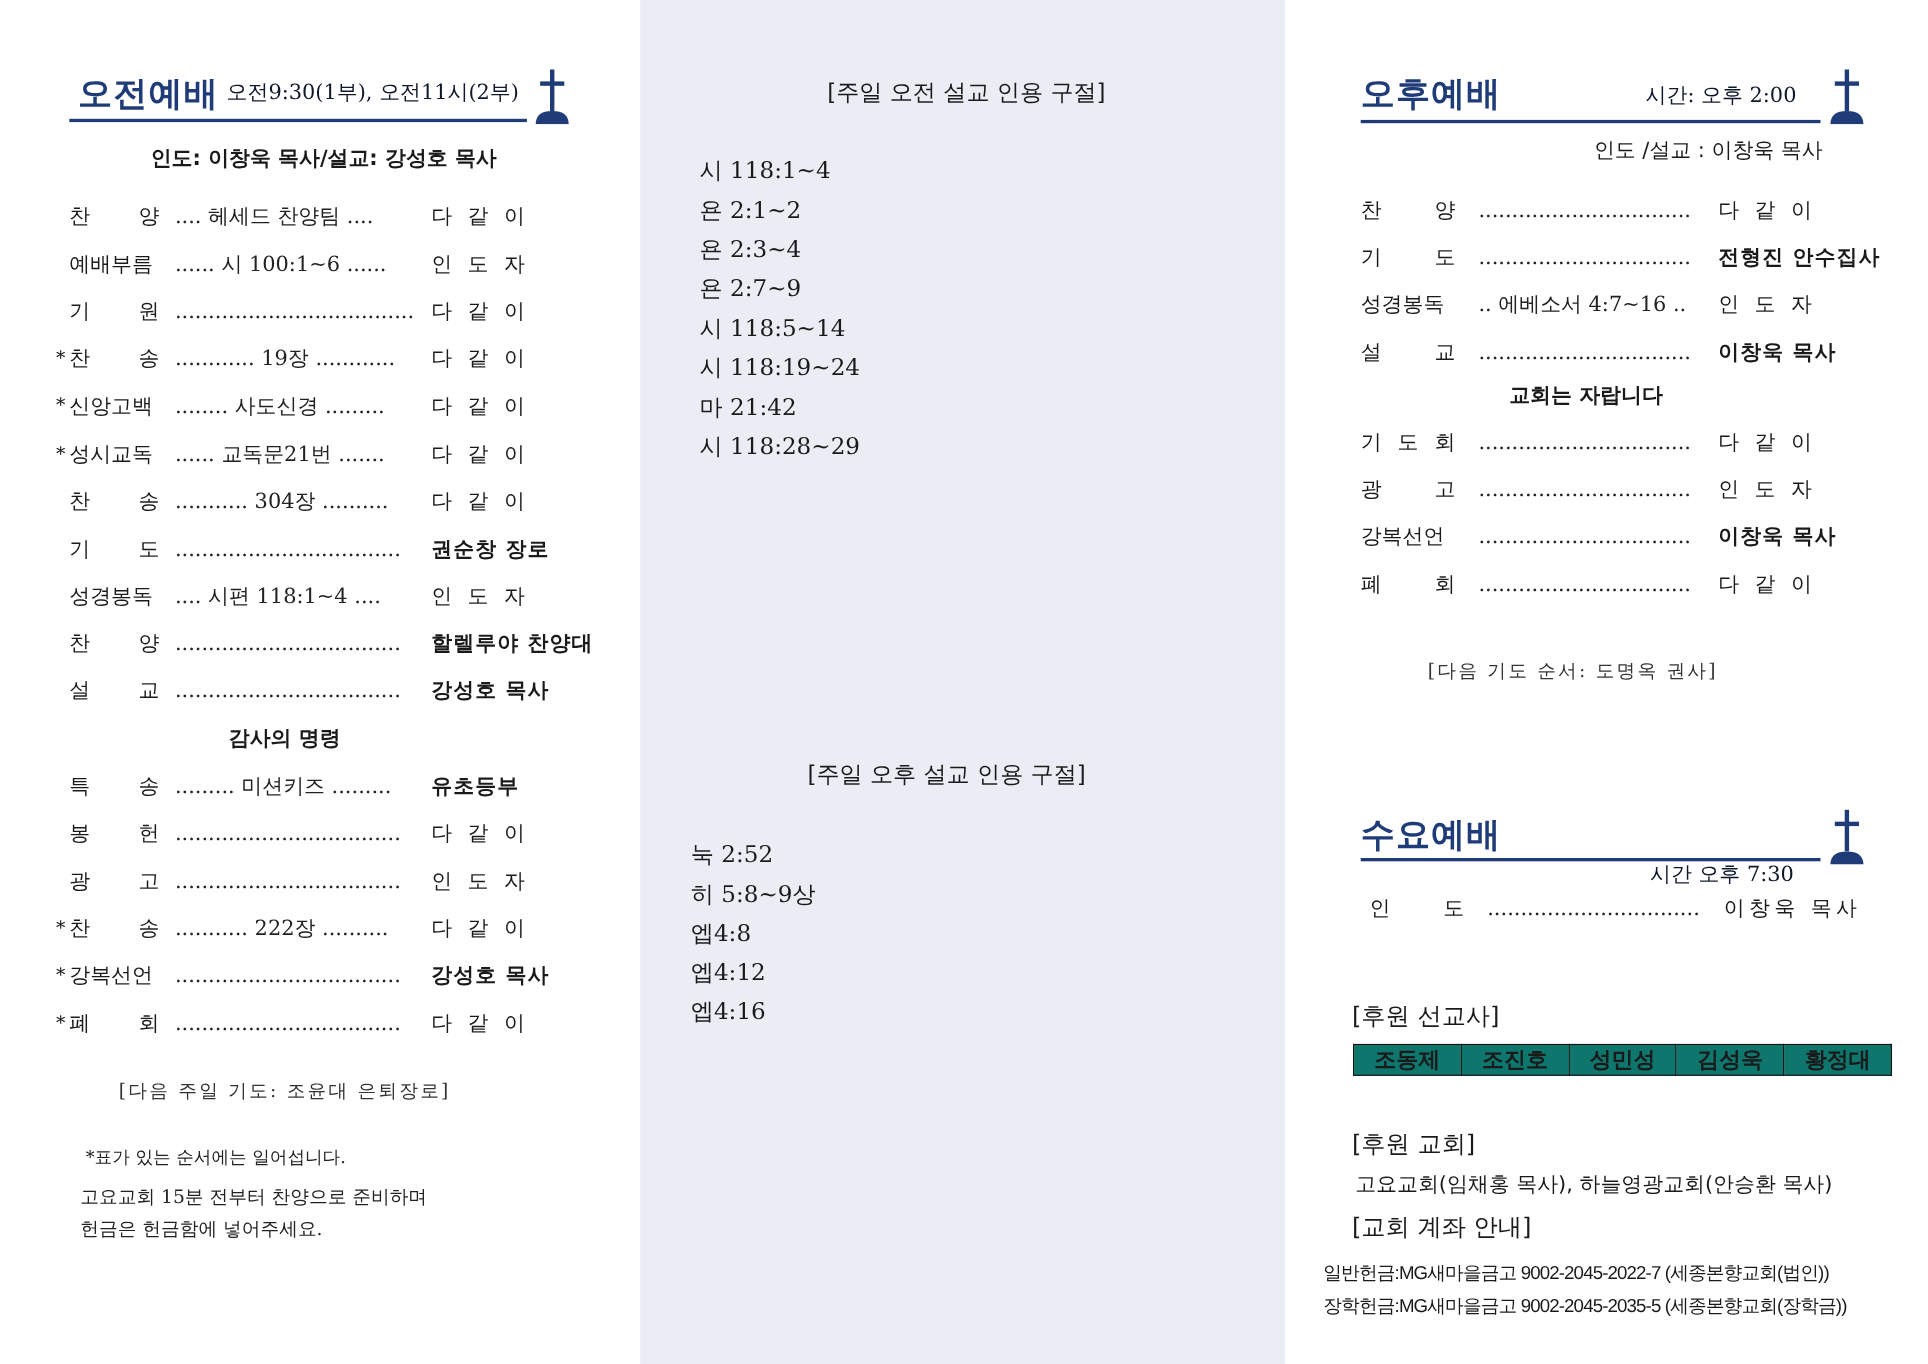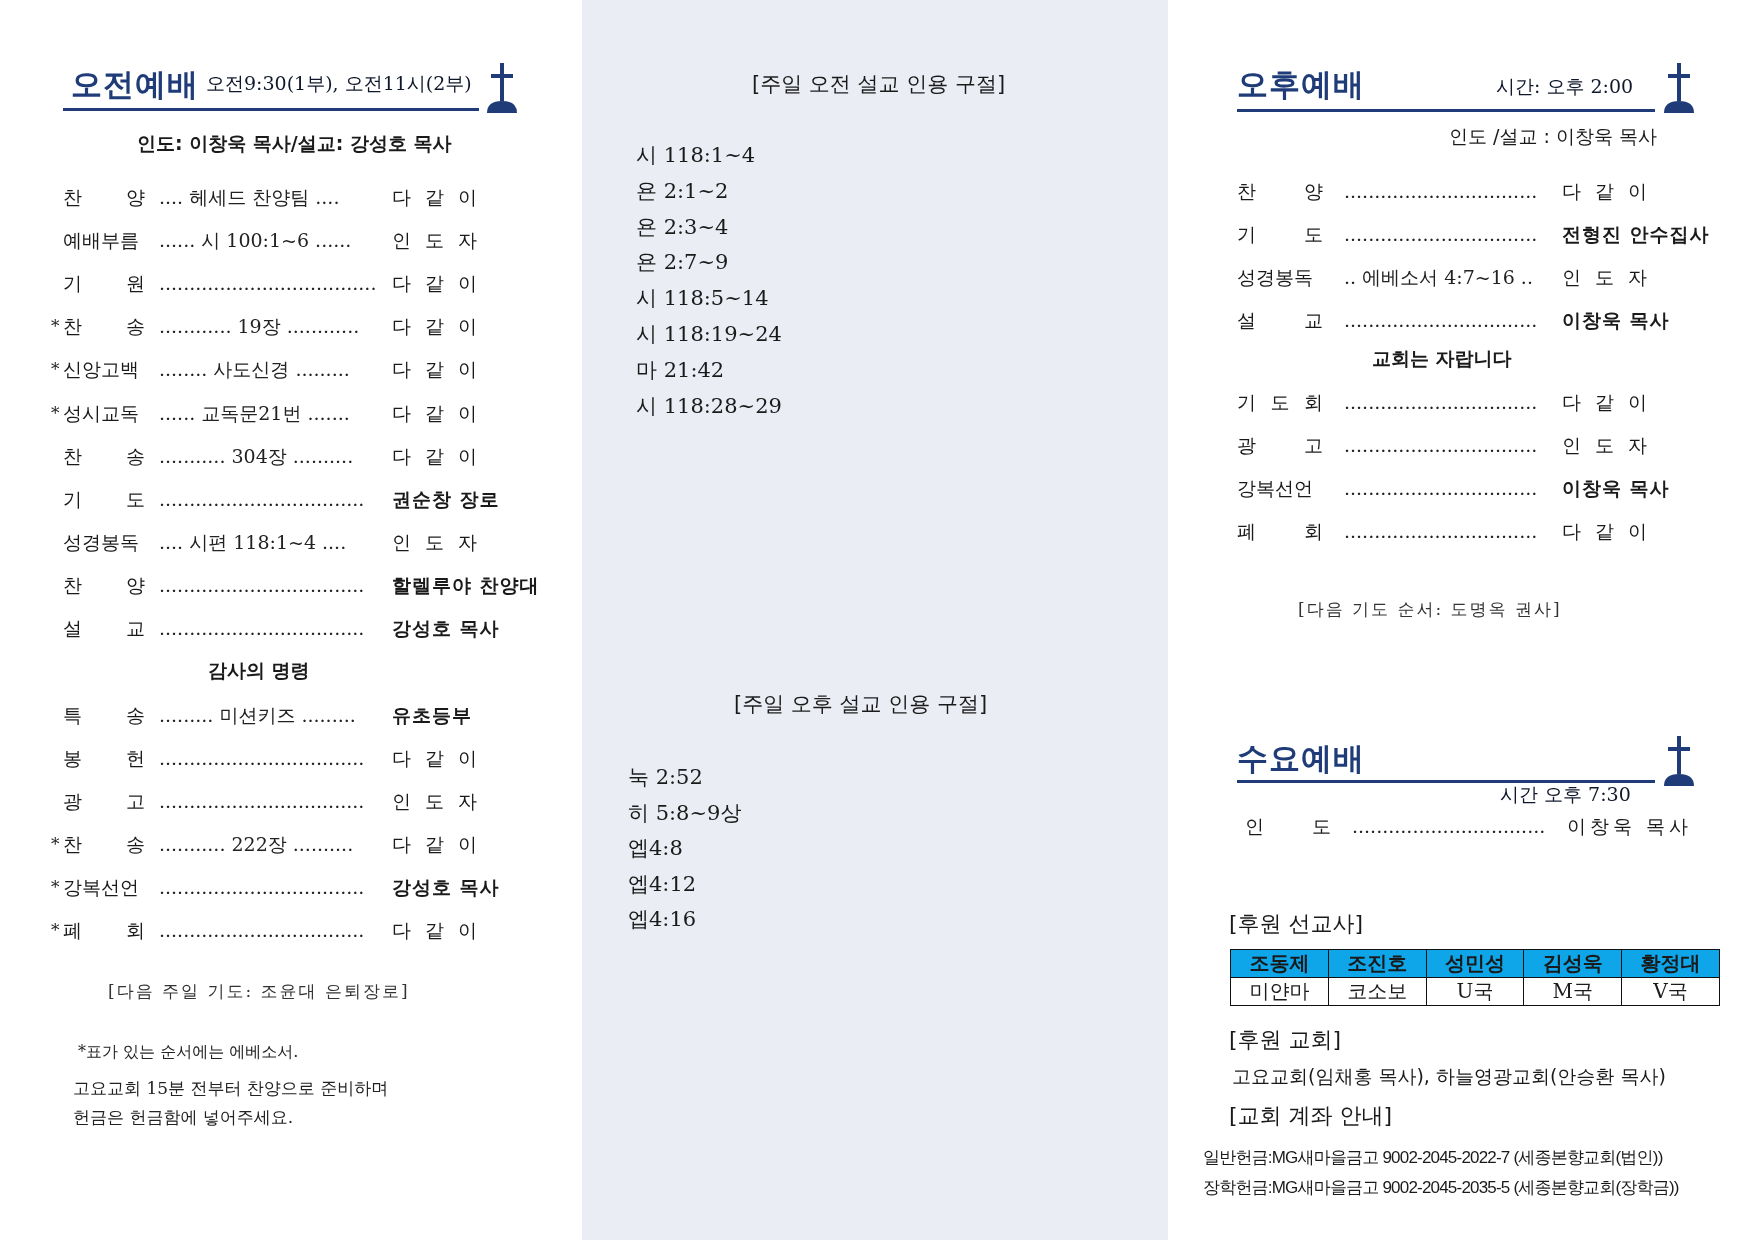--- a/index.html
+++ b/index.html
@@ -28,21 +28,21 @@
 
   .verse-title { position: absolute; font-size: 21px; white-space: nowrap; font-family: "DejaVu Sans", "Liberation Sans", sans-serif; }
   .verse { position: absolute; font-size: 21px; white-space: nowrap; }
 
   .side-head { position: absolute; font-size: 22px; white-space: nowrap; font-family: "DejaVu Sans", "Liberation Sans", sans-serif; }
   .side-text { position: absolute; font-size: 19px; white-space: nowrap; font-family: "DejaVu Sans", "Liberation Sans", sans-serif; }
   .acct { position: absolute; font-size: 17px; white-space: nowrap; letter-spacing: -0.8px; font-family: "Liberation Sans", sans-serif; }
 
   table.mission { position: absolute; left: 1230px; top: 949px; width: 490px; border-collapse: collapse; font-size: 20px; }
   table.mission td { border: 1.5px solid #111; text-align: center; height: 26px; padding: 0; }
-  table.mission tr.hd td { background: #0ea5e9; font-weight: bold; font-family: "DejaVu Sans", "Liberation Sans", sans-serif; }
+  table.mission tr.hd td { background: #0f766e; font-weight: bold; font-family: "DejaVu Sans", "Liberation Sans", sans-serif; }
   table.mission tr.bd td { font-family: "DejaVu Serif", serif; }
 </style>
 </head>
 <body>
 
 <div class="mid-panel"></div>
 
 <div class="sec-title" style="left:71px; top:64px;">오전예배</div>
 <div class="sec-time" style="left:206px; top:71px;">오전9:30(1부), 오전11시(2부)</div>
 <div class="rule" style="left:63px; top:108px; width:416px;"></div>
@@ -190,21 +190,21 @@
       <span class="name" style="width: 82px;">
         <span>폐</span>
         <span>회</span>
       </span>
       <span class="fill" style="left: 96px;">..................................</span>
       <span class="who" style="left: 329px;">다 같 이</span>
     </div>
   </div>
 
 <div class="center-note" style="left:108px; top:980px;">[다음 주일 기도: 조윤대 은퇴장로]</div>
-<div class="note" style="left:78px; top:1042px; font-size:16px;">*표가 있는 순서에는 에베소서.</div>
+<div class="note" style="left:78px; top:1042px; font-size:16px;">*표가 있는 순서에는 일어섭니다.</div>
 <div class="note" style="left:73px; top:1077px;">고요교회 15분 전부터 찬양으로 준비하며</div>
 <div class="note" style="left:73px; top:1106px;">헌금은 헌금함에 넣어주세요.</div>
 
 <div class="verse-title" style="left:752px; top:70px;">[주일 오전 설교 인용 구절]</div>
 <div id="morning-verses">
     <div class="verse" style="left: 636px; top: 141px;">시 118:1~4</div>
     <div class="verse" style="left: 636px; top: 176.8px;">욘 2:1~2</div>
     <div class="verse" style="left: 636px; top: 212.6px;">욘 2:3~4</div>
     <div class="verse" style="left: 636px; top: 248.4px;">욘 2:7~9</div>
     <div class="verse" style="left: 636px; top: 284.2px;">시 118:5~14</div>
@@ -323,26 +323,19 @@
 <div class="side-head" style="left:1229px; top:909px;">[후원 선교사]</div>
 <table class="mission">
   <tbody>
       <tr class="hd">
     <td>조동제</td>
     <td>조진호</td>
     <td>성민성</td>
     <td>김성욱</td>
     <td>황정대</td>
   </tr>
-  <tr class="bd">
-    <td>미얀마</td>
-    <td>코소보</td>
-    <td>U국</td>
-    <td>M국</td>
-    <td>V국</td>
-  </tr>
 </tbody>
   </table>
 <div class="side-head" style="left:1229px; top:1025px;">[후원 교회]</div>
 <div class="side-text" style="left:1232px; top:1064px;">고요교회(임채홍 목사), 하늘영광교회(안승환 목사)</div>
 <div class="side-head" style="left:1229px; top:1101px;">[교회 계좌 안내]</div>
 <div class="acct" style="left:1203px; top:1146px;">일반헌금:MG새마을금고 9002-2045-2022-7 (세종본향교회(법인))</div>
 <div class="acct" style="left:1203px; top:1176px;">장학헌금:MG새마을금고 9002-2045-2035-5 (세종본향교회(장학금))</div>
 
 </body></html>

